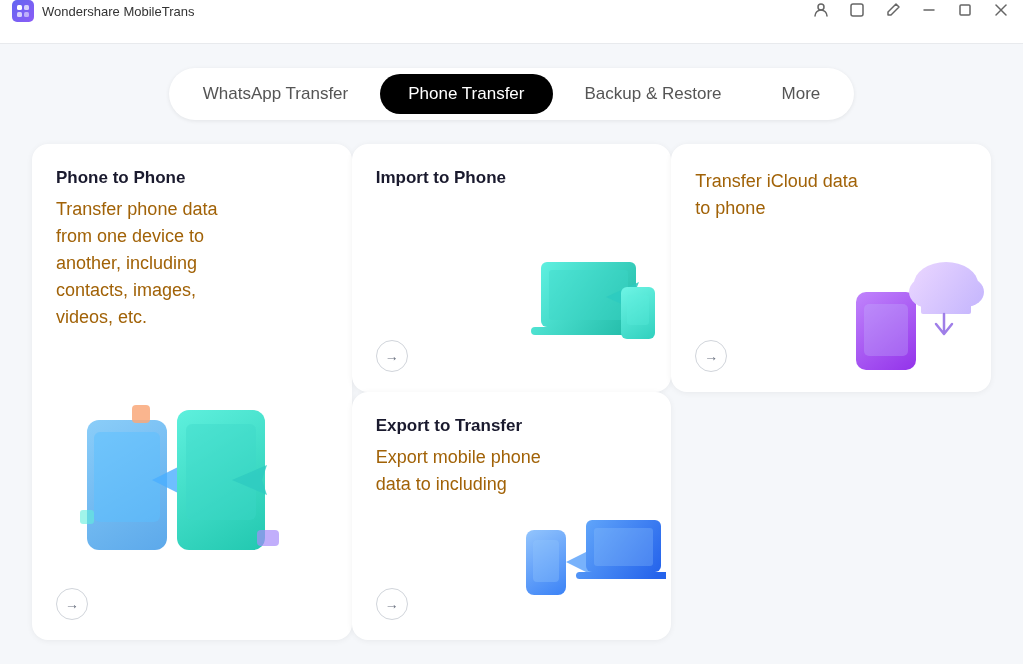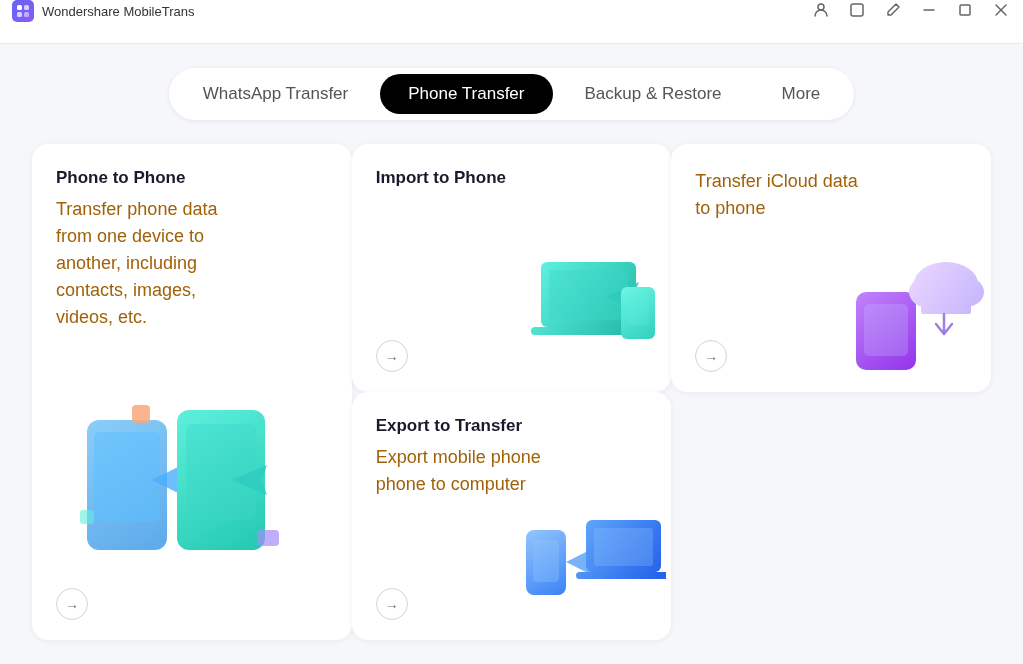--- a/index.html
+++ b/index.html
@@ -346,21 +346,21 @@
             </linearGradient>
           </defs>
         </svg>
       </div>
 
       <div class="card-arrow">→</div>
     </div>
 
     <div class="card">
       <div class="card-title">Export to Transfer</div>
-      <div class="card-desc">Export mobile phone phone to computer</div>
+      <div class="card-desc">Export mobile phone data to including</div>
 
       <div class="illus-export">
         <svg width="145" height="130" viewBox="0 0 145 130" fill="none">
 
           <rect x="5" y="30" width="40" height="65" rx="8" fill="url(#bluePhone2)"></rect>
           <rect x="12" y="40" width="26" height="42" rx="4" fill="#93c5fd" opacity="0.35"></rect>
 
           <path d="M45 62 L75 47 L70 62 L75 77 Z" fill="#60a5fa" opacity="0.85"></path>
 
           <rect x="65" y="20" width="75" height="52" rx="6" fill="url(#blueLaptop)"></rect>

